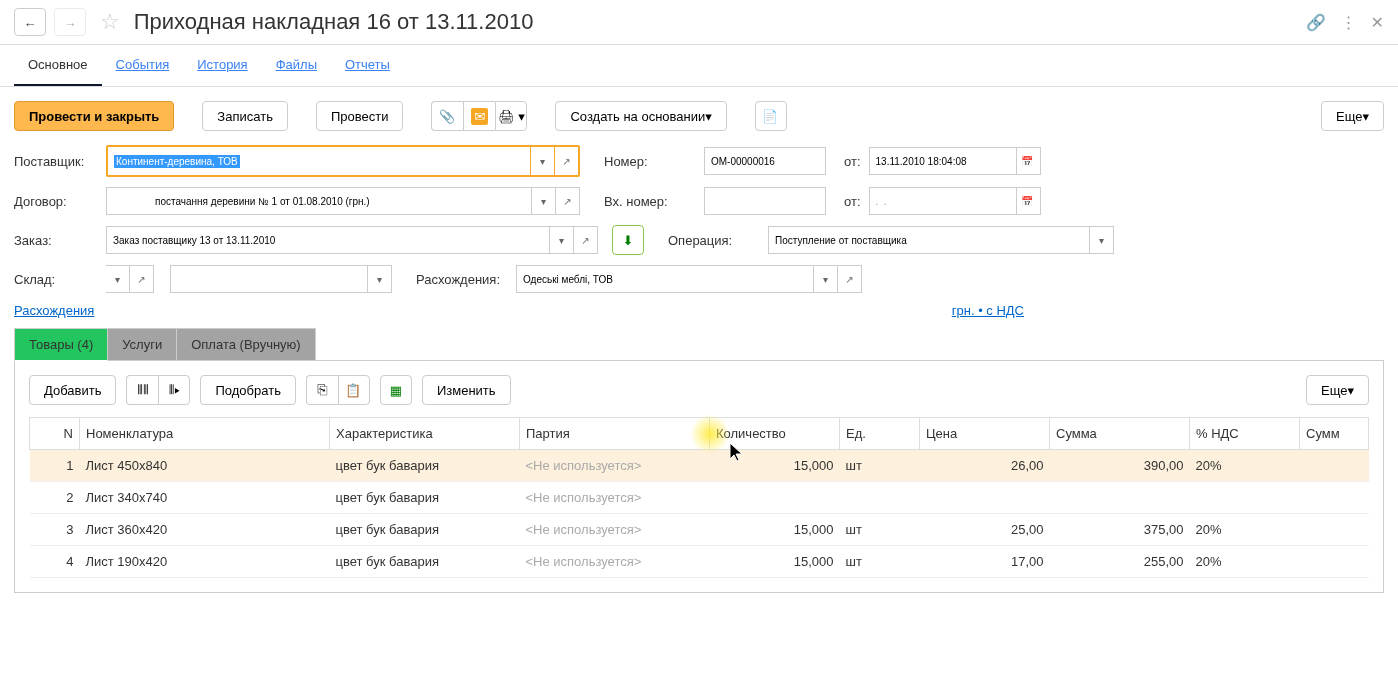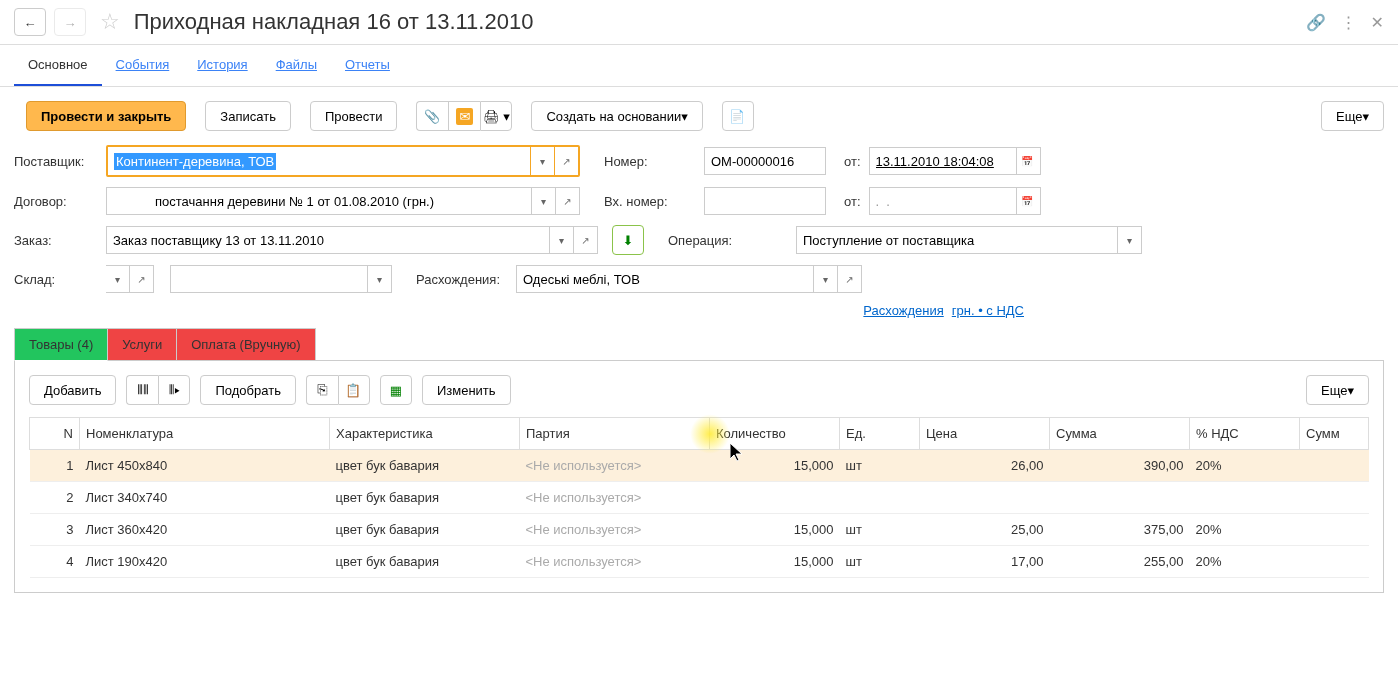--- a/index.html
+++ b/index.html
@@ -10,48 +10,48 @@
 .nav-btn { width: 32px; height: 28px; border: 1px solid #ccc; border-radius: 4px; background: #fff; display: flex; align-items: center; justify-content: center; cursor: pointer; }
 .nav-btn.disabled { opacity: .4; }
 .star { font-size: 22px; color: #ccc; margin-left: 6px; margin-right: 6px; }
 .title { font-size: 22px; font-weight: 400; color: #333; }
 .titlebar-right { margin-left: auto; display: flex; gap: 14px; align-items: center; }
 .titlebar-right span { color: #999; font-size: 16px; cursor: pointer; }
 
 
 .nav-tabs { display: flex; padding: 0 14px; border-bottom: 1px solid #ddd; gap: 0; }
 .nav-tab { padding: 12px 14px; color: #3b82f6; text-decoration: underline; cursor: pointer; }
-.nav-tab.active { color: #333; text-decoration: none; border-bottom: 2px solid #1d4ed8; }
-
-
-.toolbar { display: flex; padding: 14px; gap: 19px; margin-left: 12px; }
+.nav-tab.active { color: #333; text-decoration: none; border-bottom: 2px solid #0f172a; }
+
+
+.toolbar { display: flex; padding: 14px; gap: 28px; }
 .btn { padding: 6px 14px; border: 1px solid #ccc; border-radius: 4px; background: #fff; cursor: pointer; font-size: 13px; height: 30px; display: flex; align-items: center; }
 .btn-primary { background: #ffb84d; border-color: #e09a2e; font-weight: bold; }
 .btn-icon { width: 32px; padding: 0; justify-content: center; }
 .btn-group { display: flex; gap: 0; }
 .btn-group .btn { border-radius: 0; border-right: none; }
 .btn-group .btn:first-child { border-radius: 4px 0 0 4px; }
 .btn-group .btn:last-child { border-radius: 0 4px 4px 0; border-right: 1px solid #ccc; }
 .btn-right { margin-left: auto; }
 
 
 .form-area { padding: 0 14px; }
 .form-row { display: flex; align-items: center; margin-bottom: 10px; gap: 8px; }
 .form-label { width: 84px; }
 .input-group { display: flex; }
-.input-field { height: 28px; border: 1px solid #ccc; padding: 0 6px; font-size: 13px; }
+.input-field { height: 28px; border: 1px solid #ccc; padding: 0 6px; font-size: 10px; }
 .input-field.selected-text { background: #fff; }
 .selected-highlight { background: #3399ff; color: #fff; padding: 1px 2px; }
 .input-btn { width: 24px; height: 28px; border: 1px solid #ccc; border-left: none; background: #fff; display: flex; align-items: center; justify-content: center; cursor: pointer; font-size: 10px; color: #666; }
 
 .link { color: #0066cc; text-decoration: underline; cursor: pointer; }
 
 
 .sub-tabs { display: flex; margin: 8px 14px 0 14px; }
-.sub-tab { padding: 8px 14px; border: 1px solid #ccc; border-bottom: none; background: #ef4444; cursor: pointer; margin-right: -1px; }
+.sub-tab { padding: 8px 14px; border: 1px solid #ccc; border-bottom: none; background: #a3a3a3; cursor: pointer; margin-right: -1px; }
 .sub-tab.active { background: #22c55e; border-bottom: 1px solid #fff; position: relative; z-index: 1; }
 .sub-container { border: 1px solid #ccc; margin: -1px 14px 14px 14px; padding: 14px; }
 
 
 .table-toolbar { display: flex; gap: 10px; margin-bottom: 12px; align-items: center; }
 table { width: 100%; border-collapse: collapse; }
 th { text-align: left; font-weight: normal; padding: 8px 6px; border: 1px solid #ddd; background: #fff; }
 td { padding: 8px 6px; border-bottom: 1px solid #eee; }
 tr.selected-row td { background: #fdf0dc; }
 .col-n { text-align: right; width: 50px; }
@@ -114,21 +114,21 @@
           <span class="selected-highlight">Континент-деревина, ТОВ</span>
         </div>
       <div class="input-btn" style="border:none;border-left:1px solid #f5a623">▾</div>
       <div class="input-btn" style="border:none;border-left:1px solid #f5a623">↗</div>
     </div>
     <span style="width:8px"></span>
     <span class="form-label" style="width:92px">Номер:</span>
     <input class="input-field" style="width: 122px;" value="ОМ-00000016">
     <span style="margin-left:10px">от:</span>
     <div class="input-group">
-      <input class="input-field" style="width: 148px; text-decoration: underline;" value="13.11.2010 18:04:08">
+      <input class="input-field" style="width: 148px;" value="13.11.2010 18:04:08">
       <div class="input-btn">📅</div>
     </div>
   </div>
 
   <div class="form-row">
     <span class="form-label">Договор:</span>
     <div class="input-group">
       <input class="input-field" style="width: 426px; padding-left: 48px;" value="постачання деревини № 1 от 01.08.2010 (грн.)">
       <div class="input-btn">▾</div>
       <div class="input-btn">↗</div>
@@ -149,21 +149,21 @@
       <input class="input-field" style="width: 444px;" value="Заказ поставщику 13 от 13.11.2010">
       <div class="input-btn">▾</div>
       <div class="input-btn">↗</div>
     </div>
     <button class="btn btn-icon" style="margin-left:6px;border-color:#8bc34a">
         <span style="color:green">⬇</span>
       </button>
     <span style="width:8px"></span>
     <span class="form-label" style="width:92px">Операция:</span>
     <div class="input-group">
-      <input class="input-field" style="width: 322px; margin-left: 28px;" value="Поступление от поставщика">
+      <input class="input-field" style="width: 322px;" value="Поступление от поставщика">
       <div class="input-btn">▾</div>
     </div>
   </div>
 
   <div class="form-row">
     <span class="form-label">Склад:</span>
     <div class="input-group">
       <div class="input-btn">▾</div>
       <div class="input-btn">↗</div>
     </div>
@@ -173,21 +173,21 @@
     </div>
     <span style="width:8px"></span>
     <span class="form-label" style="width:92px">Расхождения:</span>
     <div class="input-group">
       <input class="input-field" style="width: 298px;" value="Одеські меблі, ТОВ">
       <div class="input-btn">▾</div>
       <div class="input-btn">↗</div>
     </div>
   </div>
 
-  <div class="form-row" style="justify-content:flex-end;padding-right:360px">
+  <div class="form-row" style="justify-content:space-between;padding-right:360px">
     <span class="link">Расхождения</span>
     <span class="link" style="text-align:right">грн. • с НДС</span>
   </div>
 </div>
 
 <div class="sub-tabs">
   <div class="sub-tab active">Товары (4)</div>
   <div class="sub-tab">Услуги</div>
   <div class="sub-tab">Оплата (Вручную)</div>
 </div>

